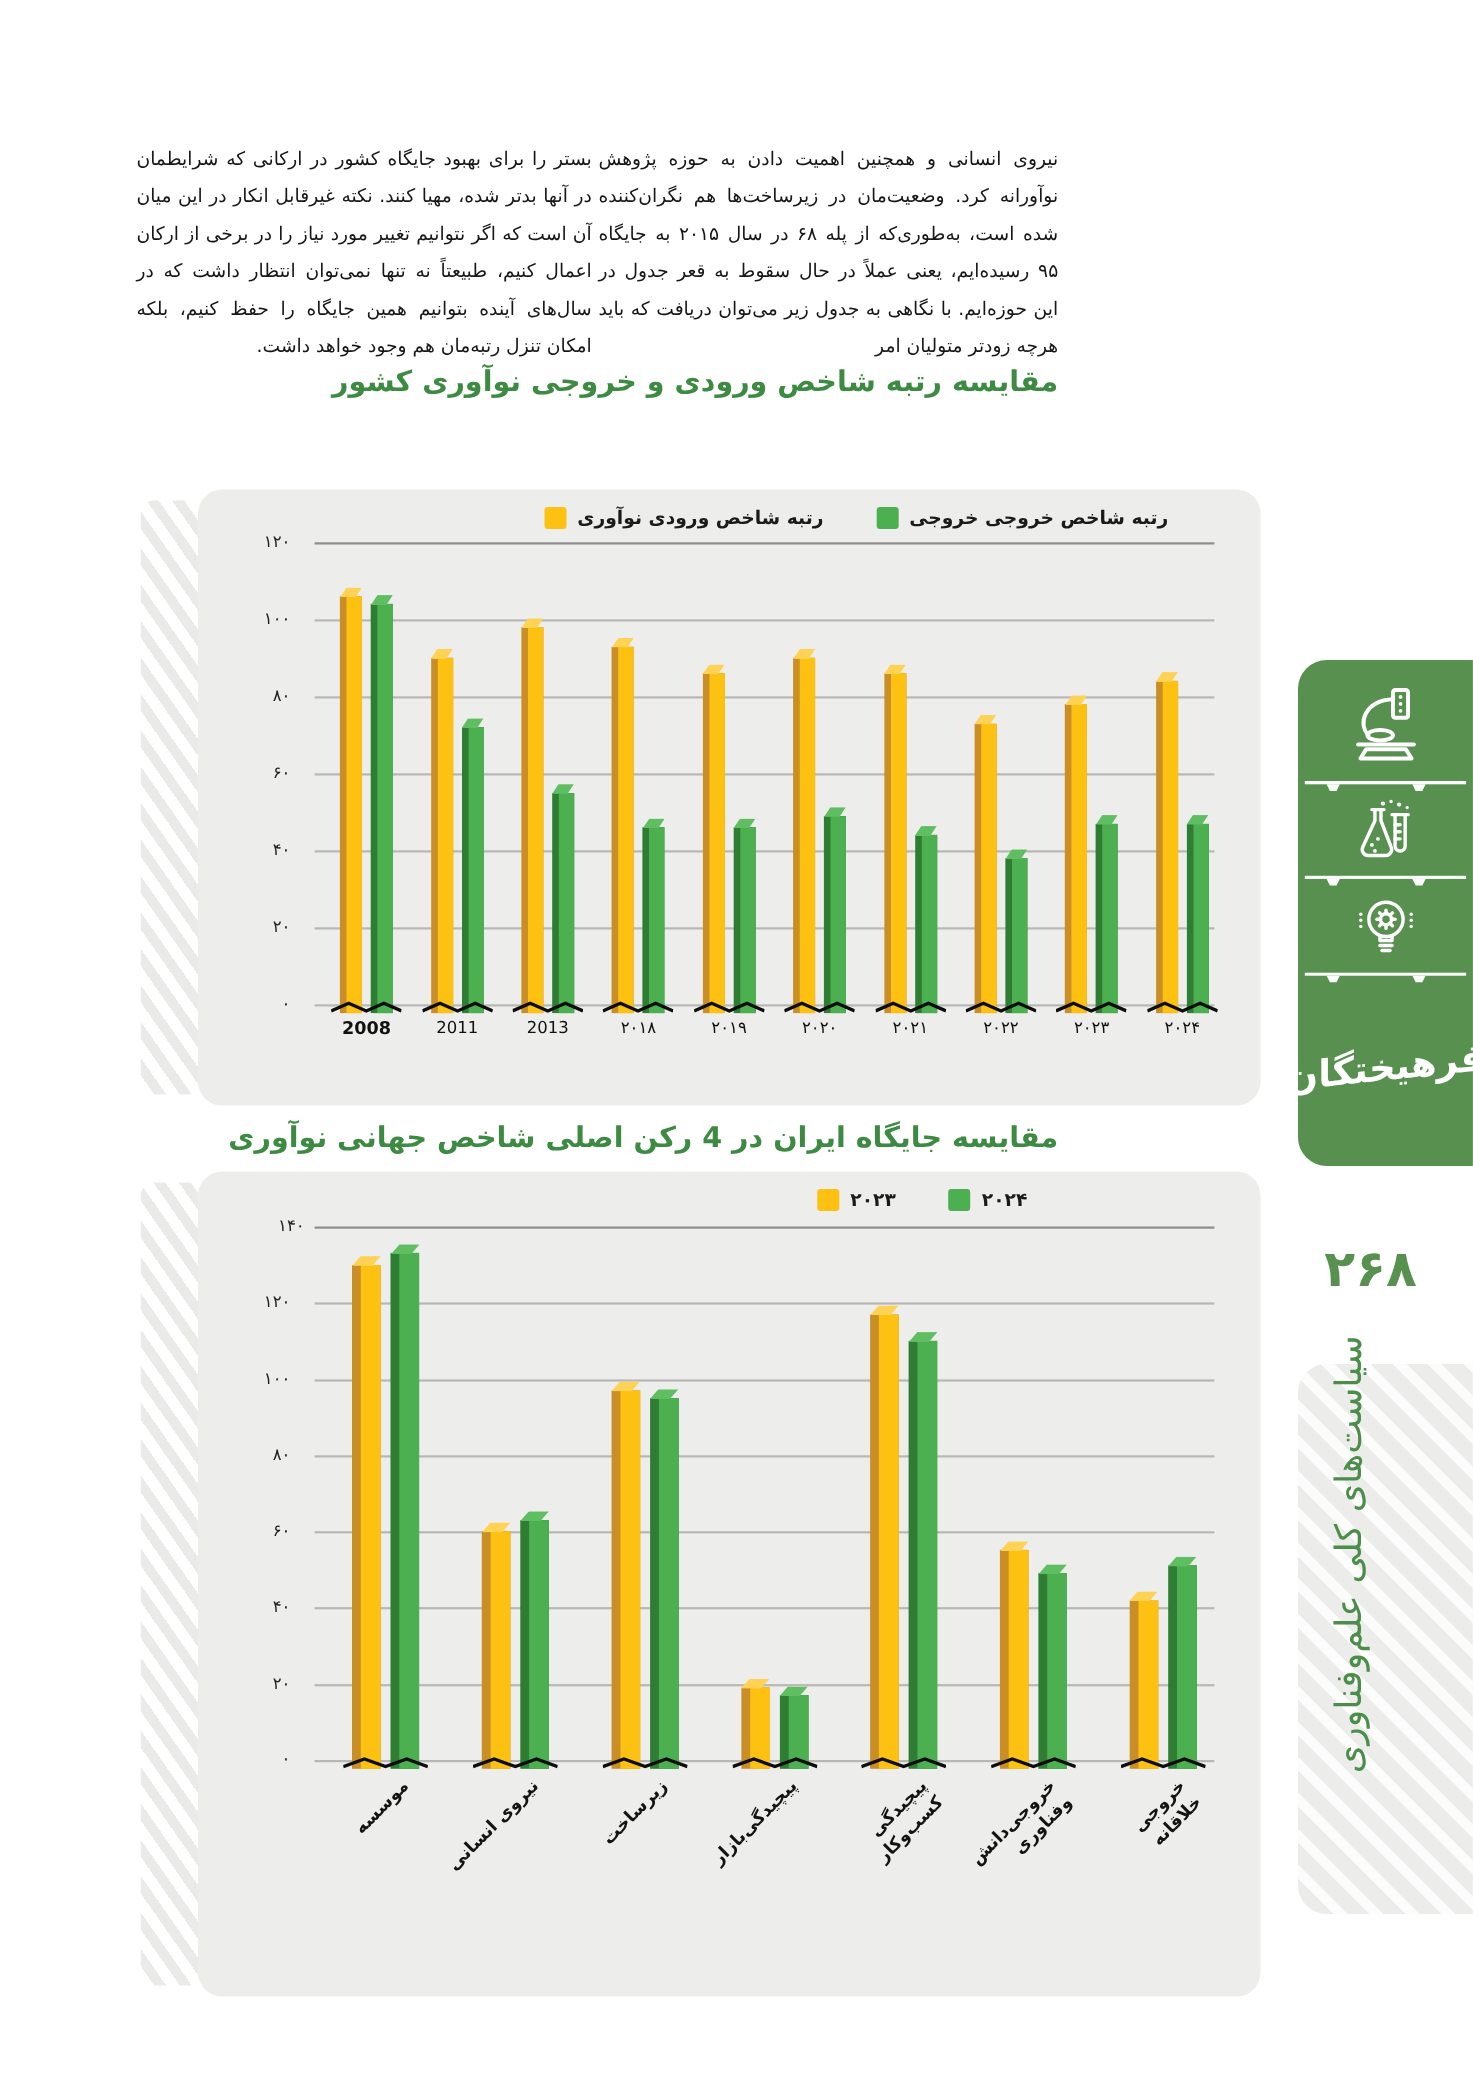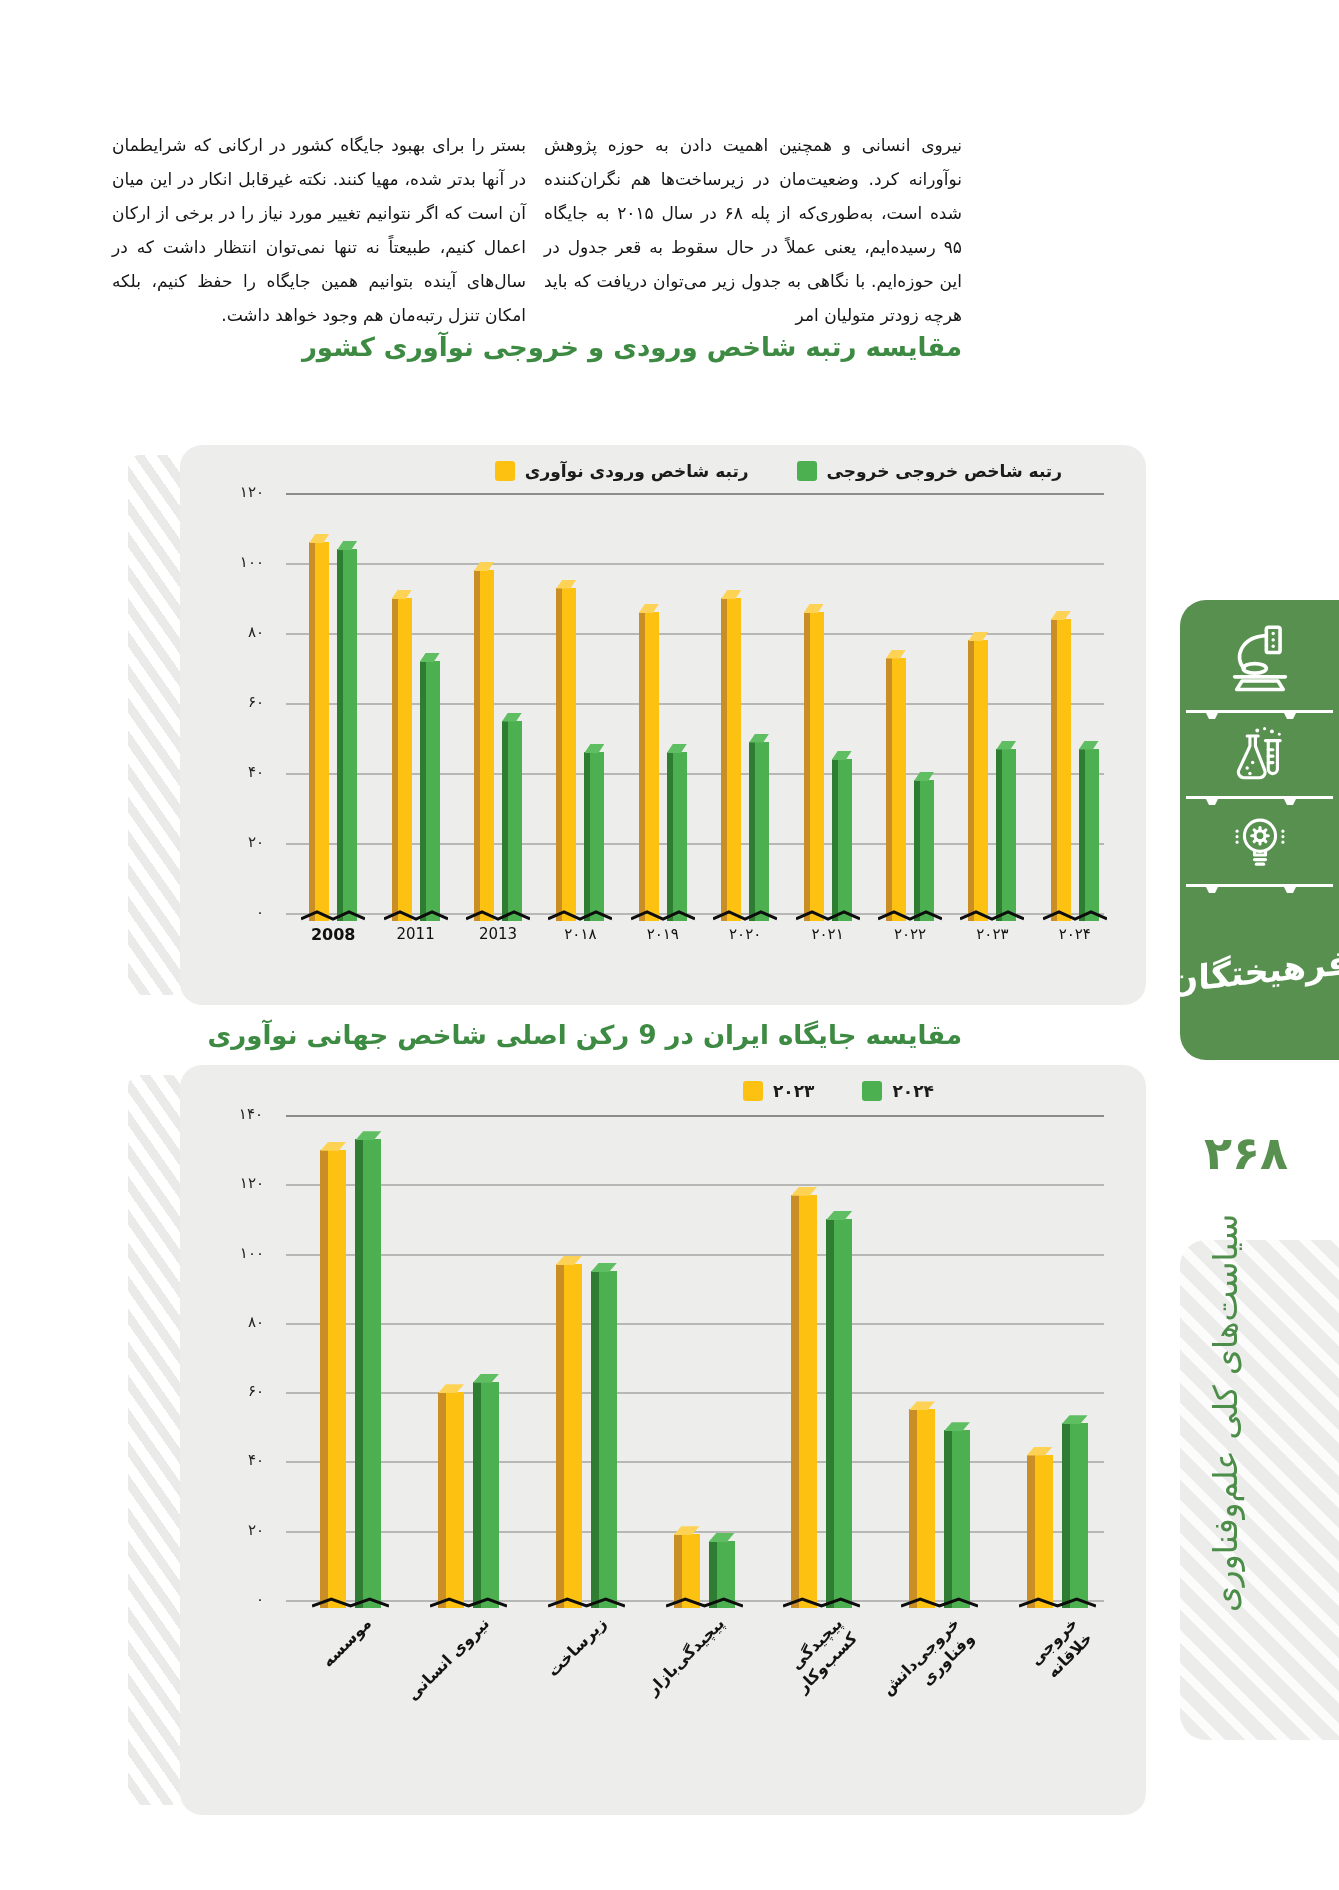--- a/index.html
+++ b/index.html
@@ -3,21 +3,21 @@
 <meta charset="utf-8">
 <style>
   html,body{margin:0;padding:0;}
   body{
     width:1339px;height:1890px;position:relative;background:#ffffff;
     font-family:"DejaVu Sans", sans-serif;overflow:hidden;
   }
   .article-col{position:absolute;top:128px;direction:rtl;text-align:justify;
     font-size:17px;line-height:34px;color:#161616;}
   #col-right{right:377px;width:418px;}
-  #col-left{left:112px;width:414px;}
+  #col-left{left:124px;width:414px;}
   .chart-title{position:absolute;right:377px;direction:rtl;font-size:26px;
     font-weight:bold;color:#3d8a42;}
   #title1{top:332px;}
   #title2{top:1020px;}
   .hatch{position:absolute;left:128px;width:54px;border-radius:12px;
     background:repeating-linear-gradient(55deg,#ffffff 0 10px,#eaeae8 10px 19px);}
   #hatch1{top:455px;height:540px;}
   #hatch2{top:1075px;height:730px;}
   .chart-box{position:absolute;left:180px;width:966px;background:#ededeb;border-radius:22px;}
   #chart1{top:445px;height:560px;}
@@ -206,35 +206,35 @@
     <div class="bar" style="left: 898.8px; width: 20px; top: 303.5px; height: 172.5px; background: rgb(46, 125, 50);">
       <div class="face" style="left: 6px; background: rgb(76, 175, 80);"></div>
       <div class="cap" style="background: rgb(95, 190, 98);"></div>
     </div>
     <svg width="64" height="12" class="zig" style="left: 862.8px; top: 465px;">
       <polyline points="0,9 16,2 32,9 48,2 64,9" fill="none" stroke="#0d0d0d" stroke-width="3"></polyline>
     </svg>
     <div class="xtick" style="left: 854.8px; width: 80px; top: 480px;">۲۰۲۴</div>
   </div>
 
-<div class="chart-title" id="title2">مقایسه جایگاه ایران در 9 رکن اصلی شاخص جهانی نوآوری</div>
+<div class="chart-title" id="title2">مقایسه جایگاه ایران در 4 رکن اصلی شاخص جهانی نوآوری</div>
 <div class="hatch" id="hatch2"></div>
 <div class="chart-box" id="chart2">
   <div class="legend">
       <div class="legend-item">
         <span class="legend-label">۲۰۲۴</span>
         <span class="legend-swatch" style="background: rgb(76, 175, 80);"></span>
       </div>
       <div class="legend-item">
         <span class="legend-label">۲۰۲۳</span>
         <span class="legend-swatch" style="background: rgb(253, 193, 18);"></span>
       </div>
     </div>
 <div class="gridline dark" style="left: 106px; width: 818px; top: 50px;"></div>
-    <div class="ytick" style="left: 27px; width: 56px; top: 40px;">۱۴۰</div>
+    <div class="ytick" style="left: 41px; width: 56px; top: 40px;">۱۴۰</div>
     <div class="gridline" style="left: 106px; width: 818px; top: 119.286px;"></div>
     <div class="ytick" style="left: 28px; width: 56px; top: 109.286px;">۱۲۰</div>
     <div class="gridline" style="left: 106px; width: 818px; top: 188.571px;"></div>
     <div class="ytick" style="left: 28px; width: 56px; top: 178.571px;">۱۰۰</div>
     <div class="gridline" style="left: 106px; width: 818px; top: 257.857px;"></div>
     <div class="ytick" style="left: 28px; width: 56px; top: 247.857px;">۸۰</div>
     <div class="gridline" style="left: 106px; width: 818px; top: 327.143px;"></div>
     <div class="ytick" style="left: 28px; width: 56px; top: 317.143px;">۶۰</div>
     <div class="gridline" style="left: 106px; width: 818px; top: 396.429px;"></div>
     <div class="ytick" style="left: 28px; width: 56px; top: 386.429px;">۴۰</div>

